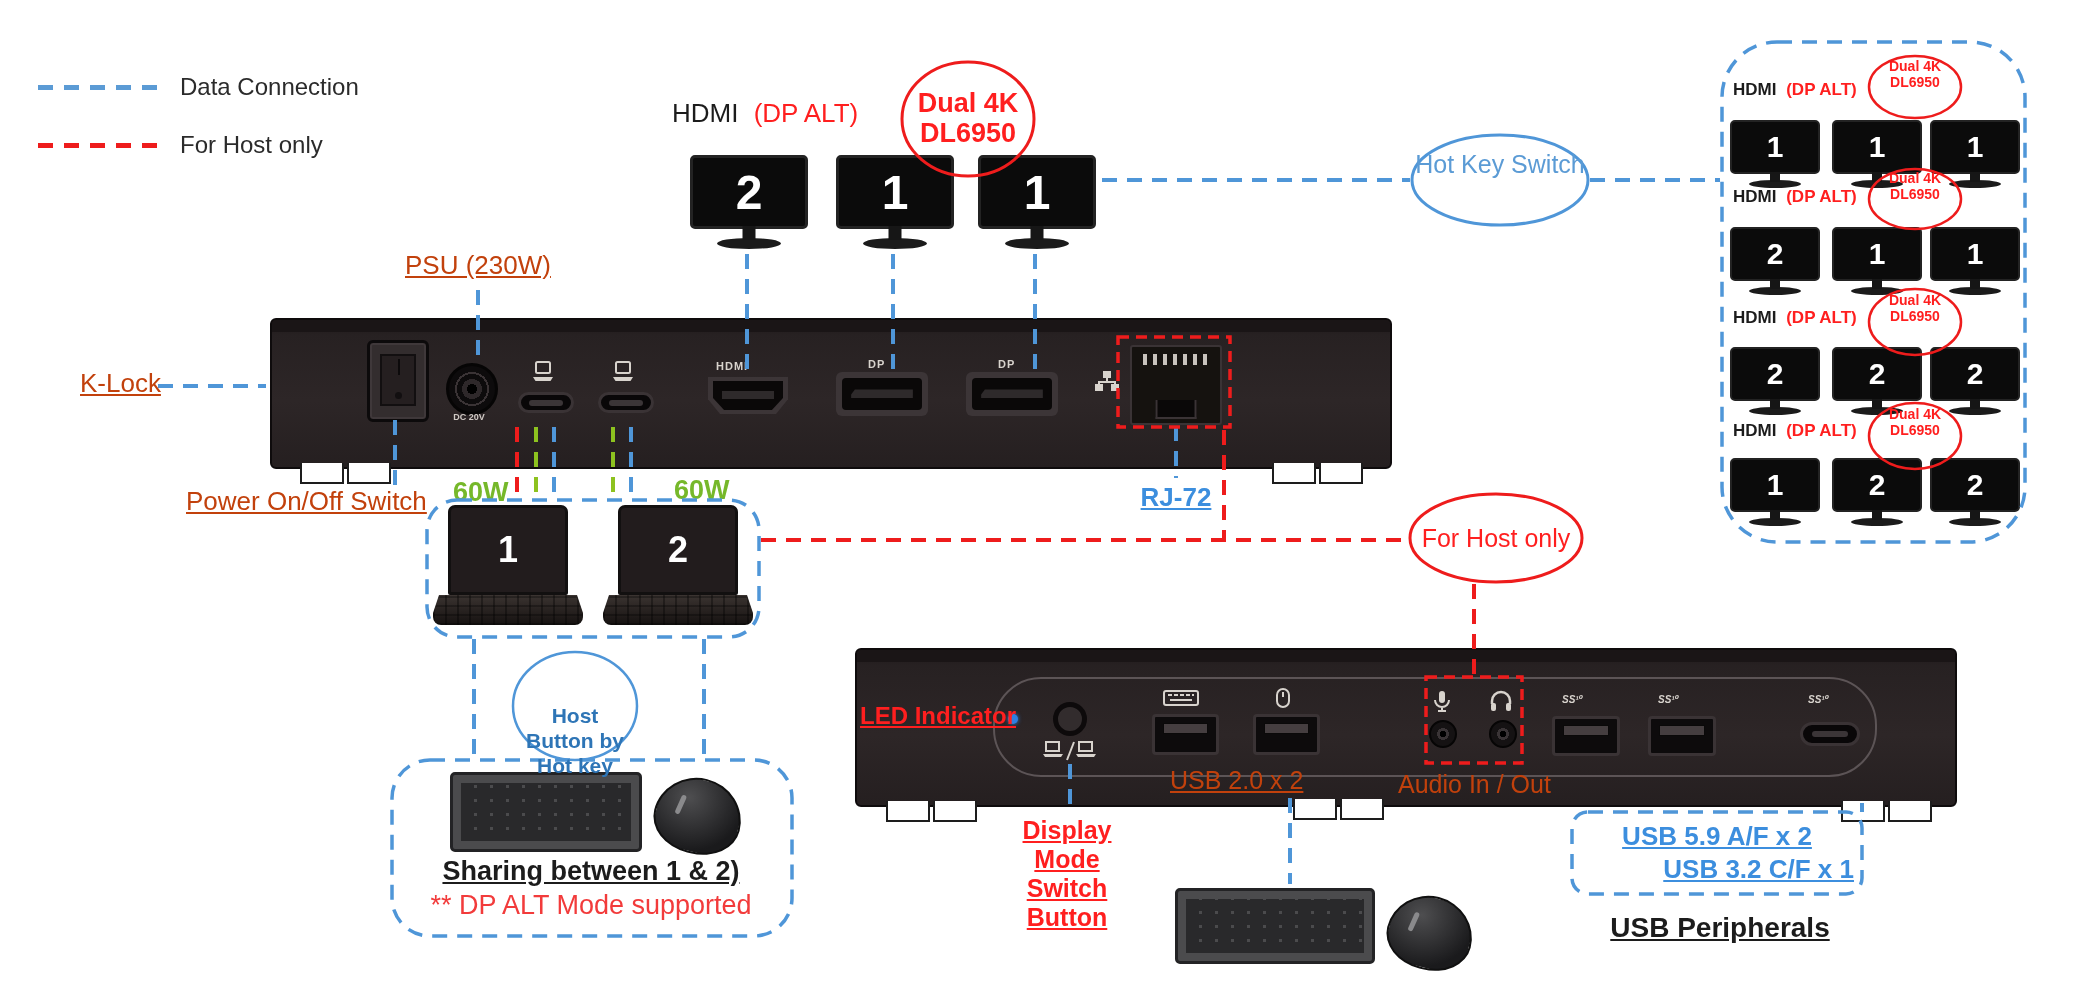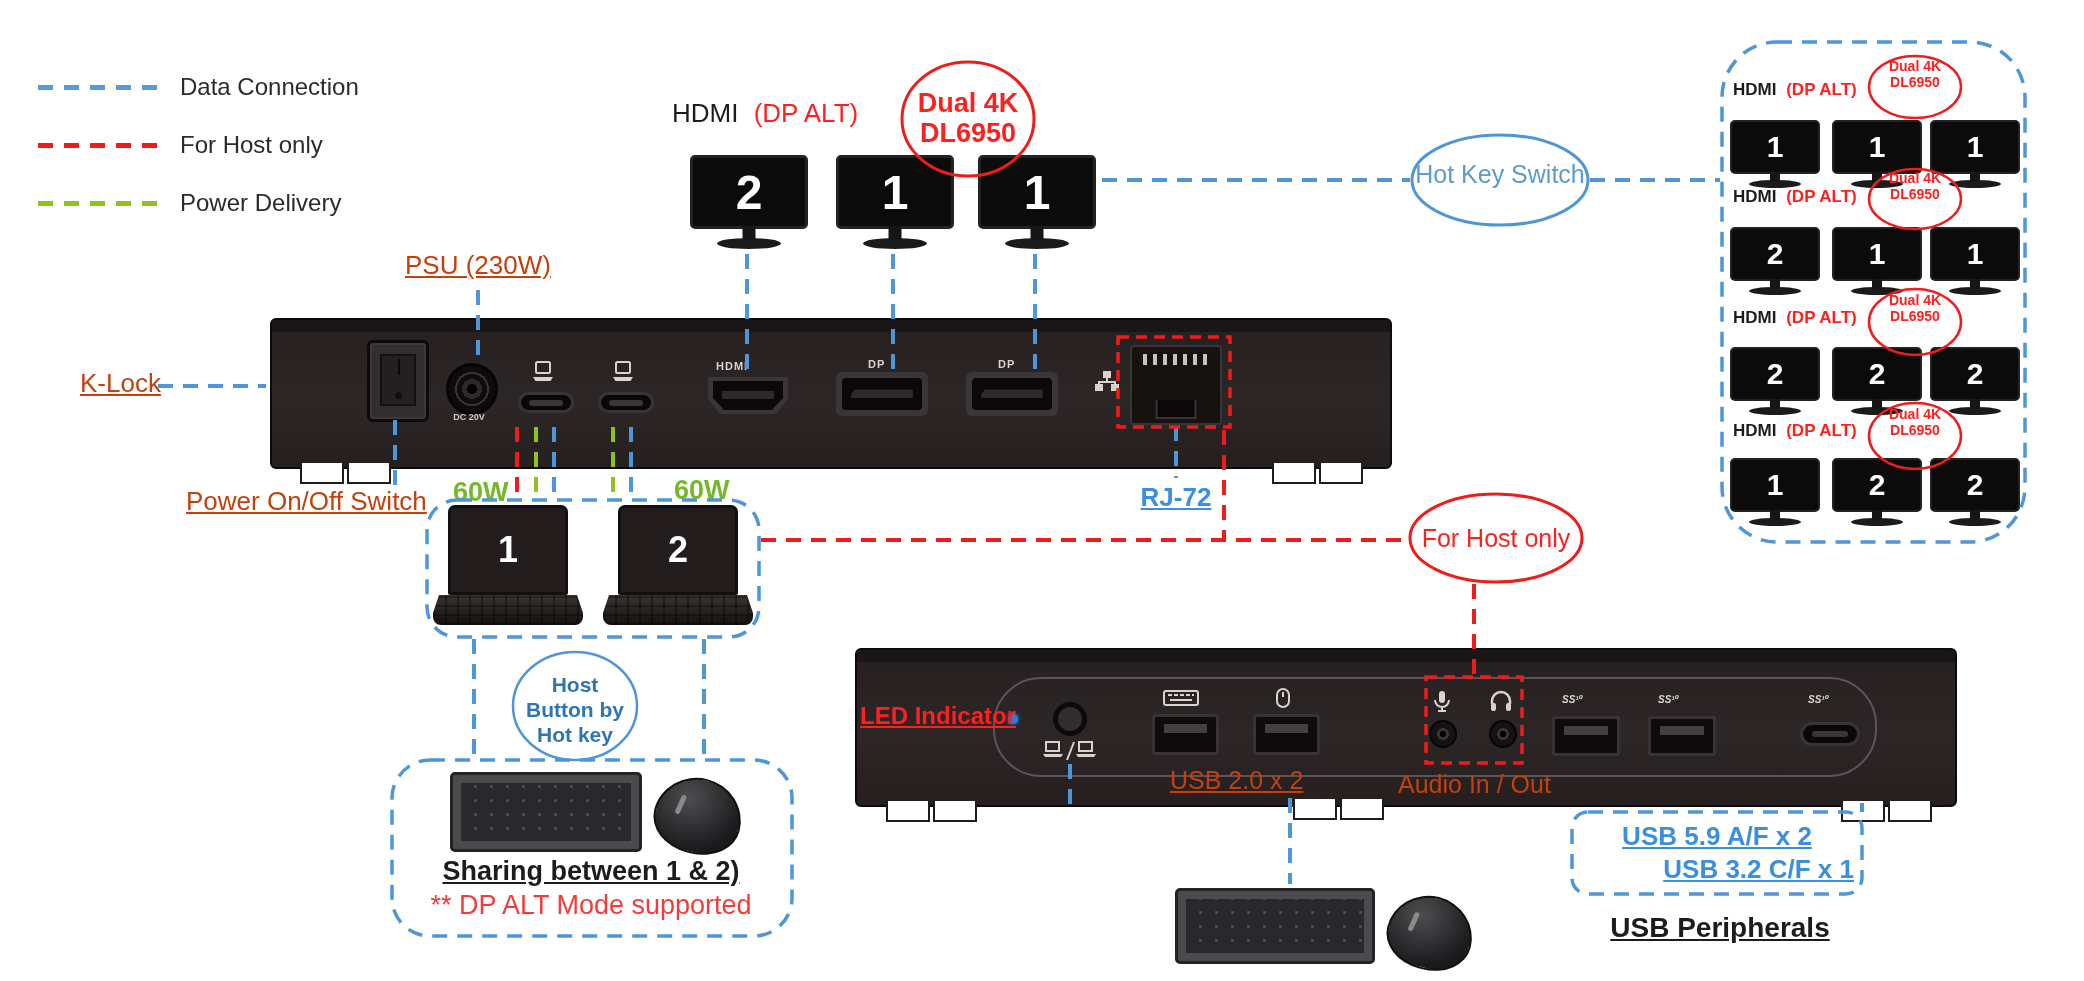--- a/index.html
+++ b/index.html
@@ -103,24 +103,20 @@
 
   <div class="abs" style="left:38px;top:58px;">
     <div class="legend-row">
       <i class="dash dash-blue"></i>
       <span>Data Connection</span>
     </div>
     <div class="legend-row">
       <i class="dash dash-red"></i>
       <span>For Host only</span>
     </div>
-    <div class="legend-row">
-      <i class="dash dash-green"></i>
-      <span>Power Delivery</span>
-    </div>
   </div>
 
   <div class="device" style="left:270px;top:318px;width:1118px;height:147px;"></div>
   <div class="foot" style="left:300px;top:463px;">
       <i></i>
       <i></i>
     </div>
   <div class="foot" style="left:1272px;top:463px;">
       <i></i>
       <i></i>
@@ -417,31 +413,35 @@
     <ellipse cx="1915" cy="87" rx="46" ry="31" stroke="#ee1c1c" stroke-width="2.5" fill="none"></ellipse>
     <ellipse cx="1915" cy="199" rx="46" ry="30" stroke="#ee1c1c" stroke-width="2.5" fill="none"></ellipse>
     <ellipse cx="1915" cy="322" rx="46" ry="33" stroke="#ee1c1c" stroke-width="2.5" fill="none"></ellipse>
     <ellipse cx="1915" cy="436" rx="46" ry="33" stroke="#ee1c1c" stroke-width="2.5" fill="none"></ellipse>
   </svg>
 
   <div class="ellipse-label" style="left:903px;top:88px;width:130px;font-size:27px;font-weight:700;color:#ff1f1f;line-height:30px;">
     <span style="display:block;">Dual 4K</span>
     <span style="display:block;">DL6950</span>
   </div>
-  <div class="ellipse-label" style="left:1412px;top:160px;width:176px;font-size:25px;color:#5b9bd5;">Hot Key Switch</div>
+  <div class="ellipse-label" style="left:1412px;top:150px;width:176px;font-size:25px;color:#5b9bd5;">Hot Key Switch</div>
   <div class="ellipse-label" style="left:1410px;top:524px;width:172px;font-size:25px;color:#ff1f1f;">For Host only</div>
   <div class="ellipse-label" style="left:513px;top:672px;width:124px;font-size:21px;font-weight:700;color:#2e75b6;line-height:25px;">
-    <span style="display:block;">Host</span>
+    <span style="display:block;margin-top:31px;">Host</span>
     <span style="display:block;">Button by</span>
     <span style="display:block;">Hot key</span>
   </div>
   <div class="abs lbl-black u ctr" style="left:430px;top:856px;width:322px;">Sharing between 1 &amp; 2)</div>
   <div class="abs ctr" style="left:418px;top:890px;width:346px;font-size:27px;color:#f23b3b;">** DP ALT Mode supported</div>
 
   <div class="abs lbl-red u" style="left:860px;top:702px;font-size:24px;">LED Indicator</div>
+  <div class="ellipse-label" style="left:992px;top:816px;width:150px;font-size:25px;font-weight:700;color:#ff1f1f;line-height:29px;">
+    <span class="u" style="display:block;">Display Mode</span>
+    <span class="u" style="display:block;">Switch Button</span>
+  </div>
   <div class="abs lbl-blue u" style="left:1170px;top:766px;font-size:25px;">USB 2.0 x 2</div>
   <div class="abs lbl-blue" style="left:1398px;top:770px;font-size:25px;">Audio In / Out</div>
   <div class="ellipse-label" style="left:1580px;top:820px;width:274px;font-size:26px;font-weight:700;color:#3c8ede;line-height:33px;">
     <span class="u" style="display:block;">USB 5.9 A/F x 2</span>
     <span class="u" style="display:block;text-align:right;">USB 3.2 C/F x 1</span>
   </div>
   <div class="abs lbl-black u ctr" style="left:1608px;top:912px;width:224px;font-size:28px;">USB Peripherals</div>
 
 </div>
 

